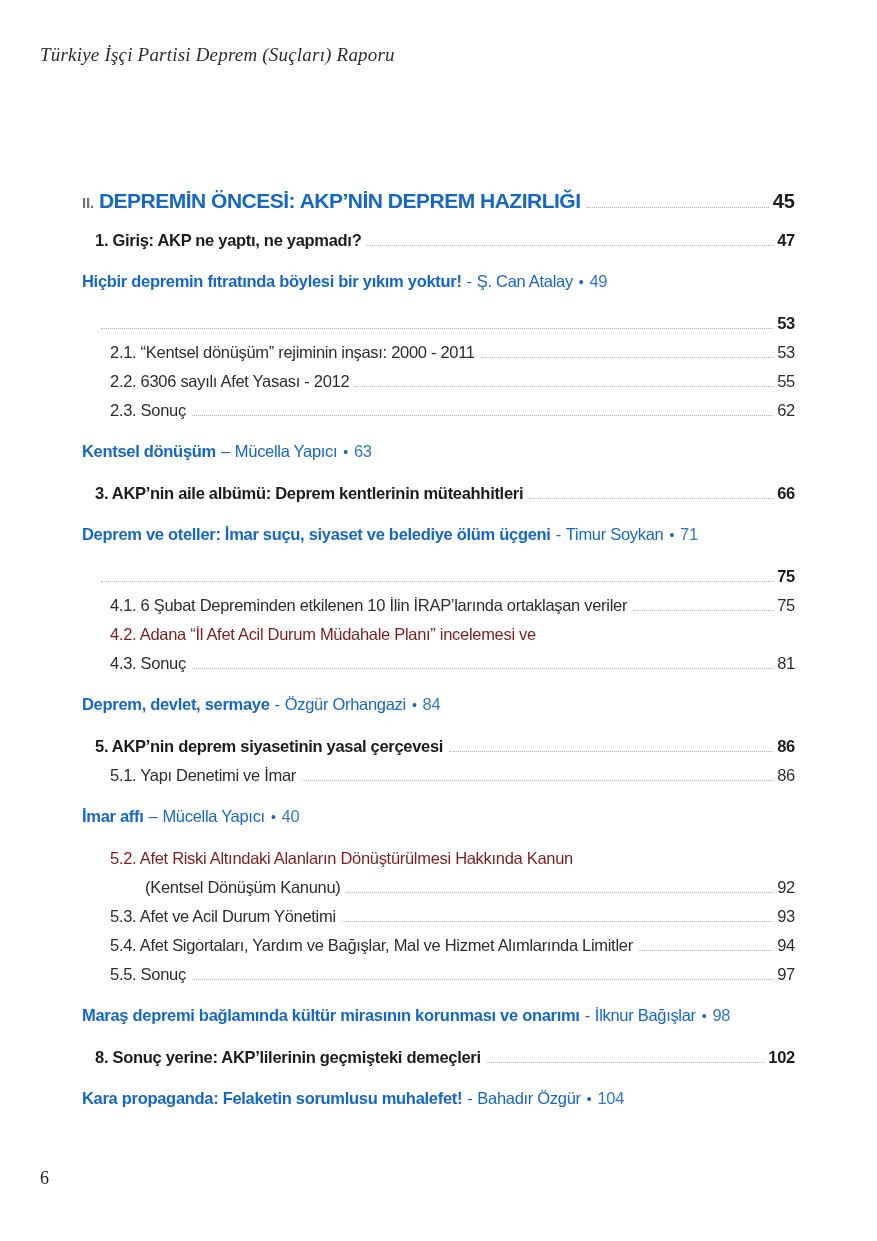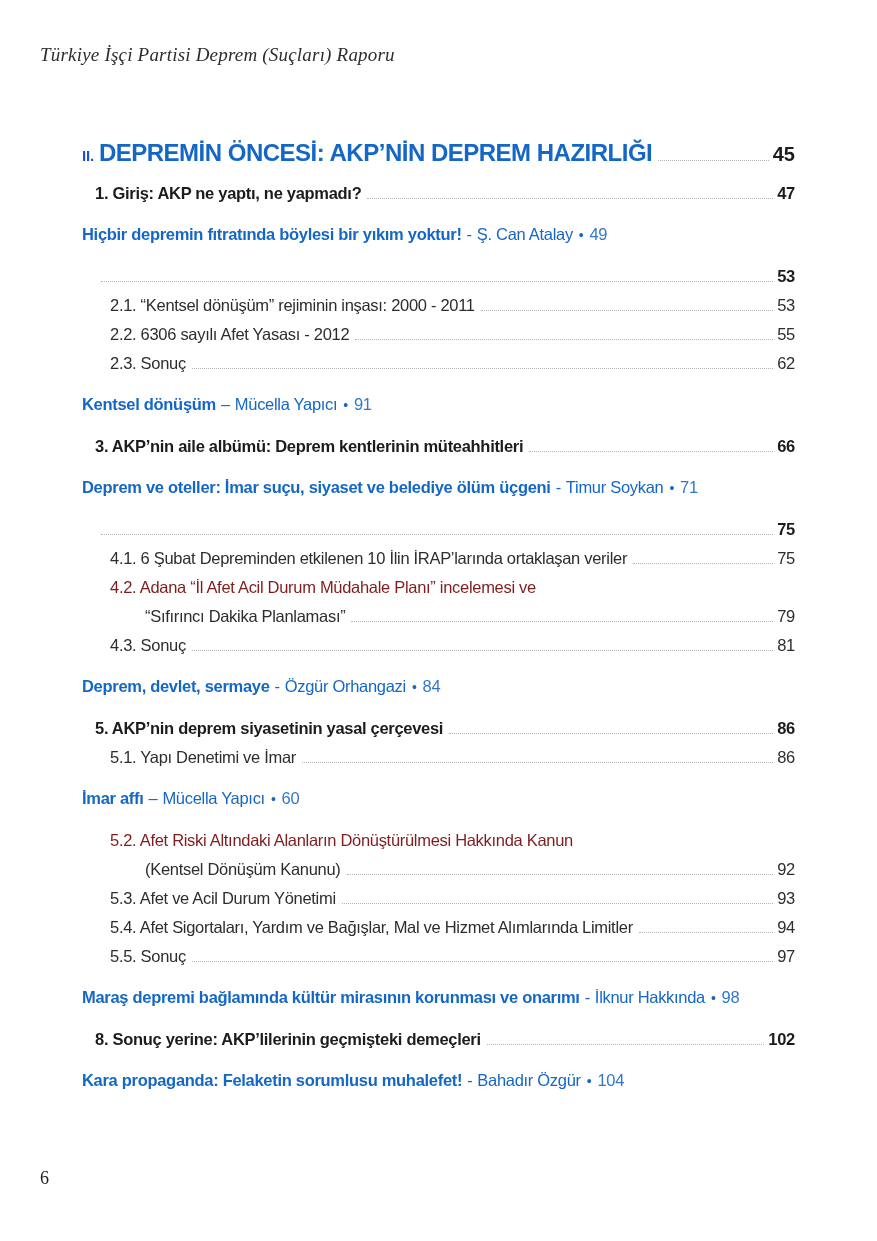--- a/index.html
+++ b/index.html
@@ -28,37 +28,38 @@
     width: 713px;
   }
 
   .toc-heading {
     display: flex;
     align-items: baseline;
     line-height: 30px;
     margin-bottom: 8px;
   }
   .h-numeral {
-    color: #1d4ed8;
+    color: #737373;
     font-weight: 700;
     font-size: 15px;
     letter-spacing: -0.2px;
     margin-right: 5px;
   }
   .h-label {
     color: #1567c6;
     font-weight: 700;
-    font-size: 24px;
+    font-size: 21px;
     letter-spacing: -0.5px;
     white-space: nowrap;
   }
   .h-page {
     color: #1d1c1b;
     font-weight: 700;
     font-size: 20px;
+    margin-top: 48px;
   }
 
   .leader {
     flex: 1 1 auto;
     min-width: 18px;
     border-bottom: 1.5px dotted #b4b4b4;
     margin: 0 4px 4px 6px;
   }
 
   .row {
@@ -129,61 +130,56 @@
       <div class="row sub">
         <span class="lbl">2.2. 6306 sayılı Afet Yasası - 2012</span>
         <span class="leader"></span>
         <span class="pg">55</span>
       </div>
       <div class="row sub">
         <span class="lbl">2.3. Sonuç</span>
         <span class="leader"></span>
         <span class="pg">62</span>
       </div>
-      <div class="row-author"><span class="a-title">Kentsel dönüşüm</span><span class="a-sep">–</span><span class="a-author">Mücella Yapıcı</span><span class="a-bullet">•</span><span class="a-page">91</span></div>
+      <div class="row-author"><span class="a-title">Kentsel dönüşüm</span><span class="a-sep">–</span><span class="a-author">Mücella Yapıcı</span><span class="a-bullet">•</span><span class="a-page">63</span></div>
       <div class="row chapter">
         <span class="lbl">3. AKP’nin aile albümü: Deprem kentlerinin müteahhitleri</span>
         <span class="leader"></span>
         <span class="pg">66</span>
       </div>
       <div class="row-author"><span class="a-title">Deprem ve oteller: İmar suçu, siyaset ve belediye ölüm üçgeni</span><span class="a-sep">-</span><span class="a-author">Timur Soykan</span><span class="a-bullet">•</span><span class="a-page">71</span></div>
       <div class="row chapter">
         <span class="leader"></span>
         <span class="pg">75</span>
       </div>
       <div class="row sub">
         <span class="lbl">4.1. 6 Şubat Depreminden etkilenen 10 İlin İRAP’larında ortaklaşan veriler</span>
         <span class="leader"></span>
         <span class="pg">75</span>
       </div>
       <div class="row sub-nopage">
         <span class="lbl">4.2. Adana “İl Afet Acil Durum Müdahale Planı” incelemesi ve</span>
       </div>
-      <div class="row sub-cont">
-        <span class="lbl">“Sıfırıncı Dakika Planlaması”</span>
-        <span class="leader"></span>
-        <span class="pg">79</span>
-      </div>
       <div class="row sub">
         <span class="lbl">4.3. Sonuç</span>
         <span class="leader"></span>
         <span class="pg">81</span>
       </div>
       <div class="row-author"><span class="a-title">Deprem, devlet, sermaye</span><span class="a-sep">-</span><span class="a-author">Özgür Orhangazi</span><span class="a-bullet">•</span><span class="a-page">84</span></div>
       <div class="row chapter">
         <span class="lbl">5. AKP’nin deprem siyasetinin yasal çerçevesi</span>
         <span class="leader"></span>
         <span class="pg">86</span>
       </div>
       <div class="row sub">
         <span class="lbl">5.1. Yapı Denetimi ve İmar</span>
         <span class="leader"></span>
         <span class="pg">86</span>
       </div>
-      <div class="row-author"><span class="a-title">İmar affı</span><span class="a-sep">–</span><span class="a-author">Mücella Yapıcı</span><span class="a-bullet">•</span><span class="a-page">60</span></div>
+      <div class="row-author"><span class="a-title">İmar affı</span><span class="a-sep">–</span><span class="a-author">Mücella Yapıcı</span><span class="a-bullet">•</span><span class="a-page">40</span></div>
       <div class="row sub-nopage">
         <span class="lbl">5.2. Afet Riski Altındaki Alanların Dönüştürülmesi Hakkında Kanun</span>
       </div>
       <div class="row sub-cont">
         <span class="lbl">(Kentsel Dönüşüm Kanunu)</span>
         <span class="leader"></span>
         <span class="pg">92</span>
       </div>
       <div class="row sub">
         <span class="lbl">5.3. Afet ve Acil Durum Yönetimi</span>
@@ -193,21 +189,21 @@
       <div class="row sub">
         <span class="lbl">5.4. Afet Sigortaları, Yardım ve Bağışlar, Mal ve Hizmet Alımlarında Limitler</span>
         <span class="leader"></span>
         <span class="pg">94</span>
       </div>
       <div class="row sub">
         <span class="lbl">5.5. Sonuç</span>
         <span class="leader"></span>
         <span class="pg">97</span>
       </div>
-      <div class="row-author"><span class="a-title">Maraş depremi bağlamında kültür mirasının korunması ve onarımı</span><span class="a-sep">-</span><span class="a-author">İlknur Hakkında</span><span class="a-bullet">•</span><span class="a-page">98</span></div>
+      <div class="row-author"><span class="a-title">Maraş depremi bağlamında kültür mirasının korunması ve onarımı</span><span class="a-sep">-</span><span class="a-author">İlknur Bağışlar</span><span class="a-bullet">•</span><span class="a-page">98</span></div>
       <div class="row chapter">
         <span class="lbl">8. Sonuç yerine: AKP’lilerinin geçmişteki demeçleri</span>
         <span class="leader"></span>
         <span class="pg">102</span>
       </div>
       <div class="row-author"><span class="a-title">Kara propaganda: Felaketin sorumlusu muhalefet!</span><span class="a-sep">-</span><span class="a-author">Bahadır Özgür</span><span class="a-bullet">•</span><span class="a-page">104</span></div>
     </div>
 </div>
 
 <div class="footer-page">6</div>

